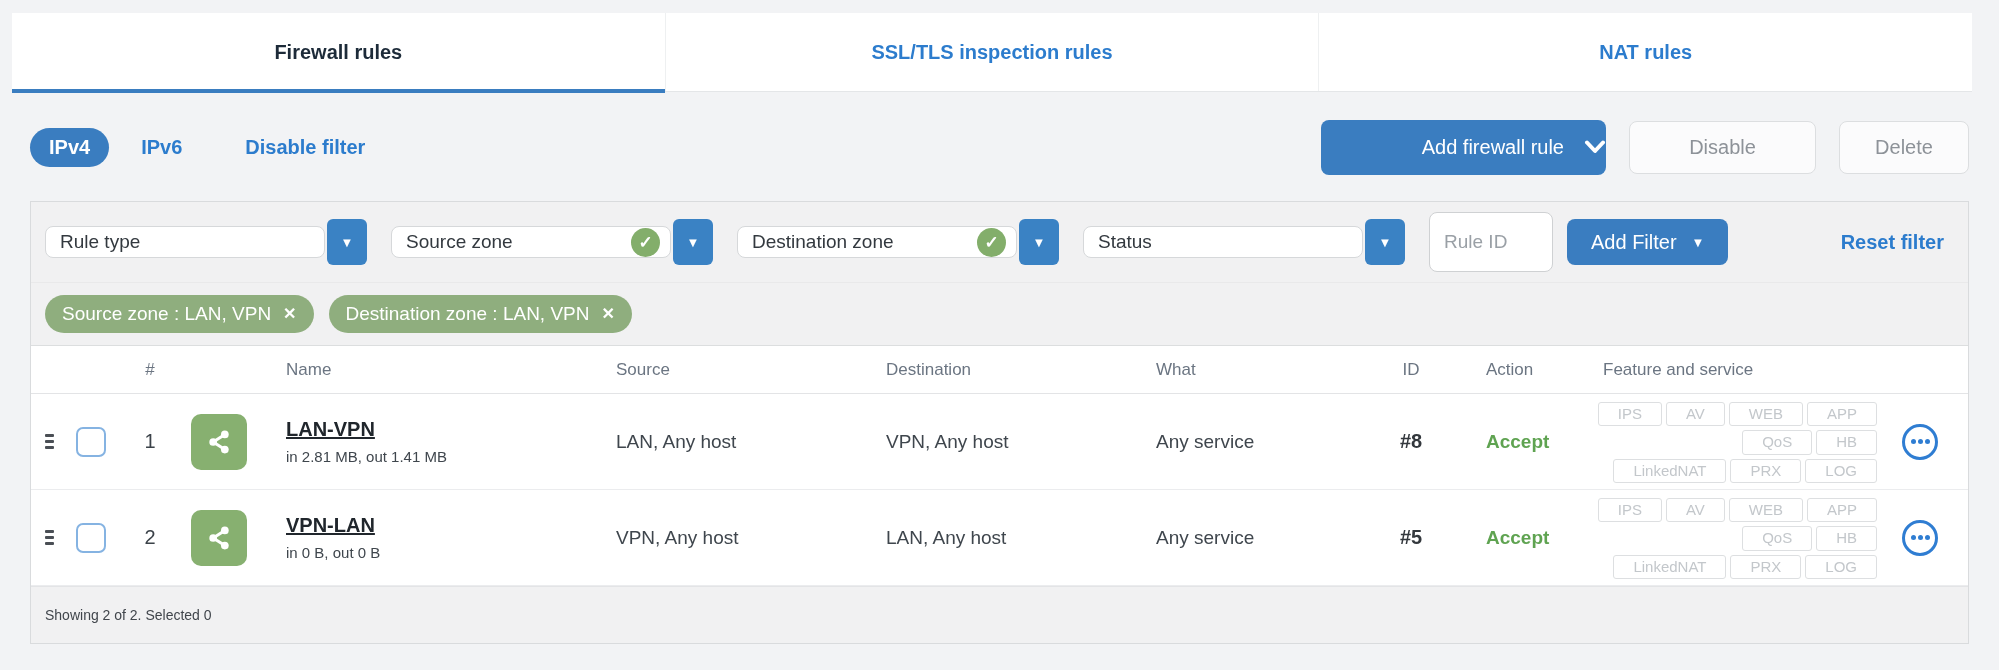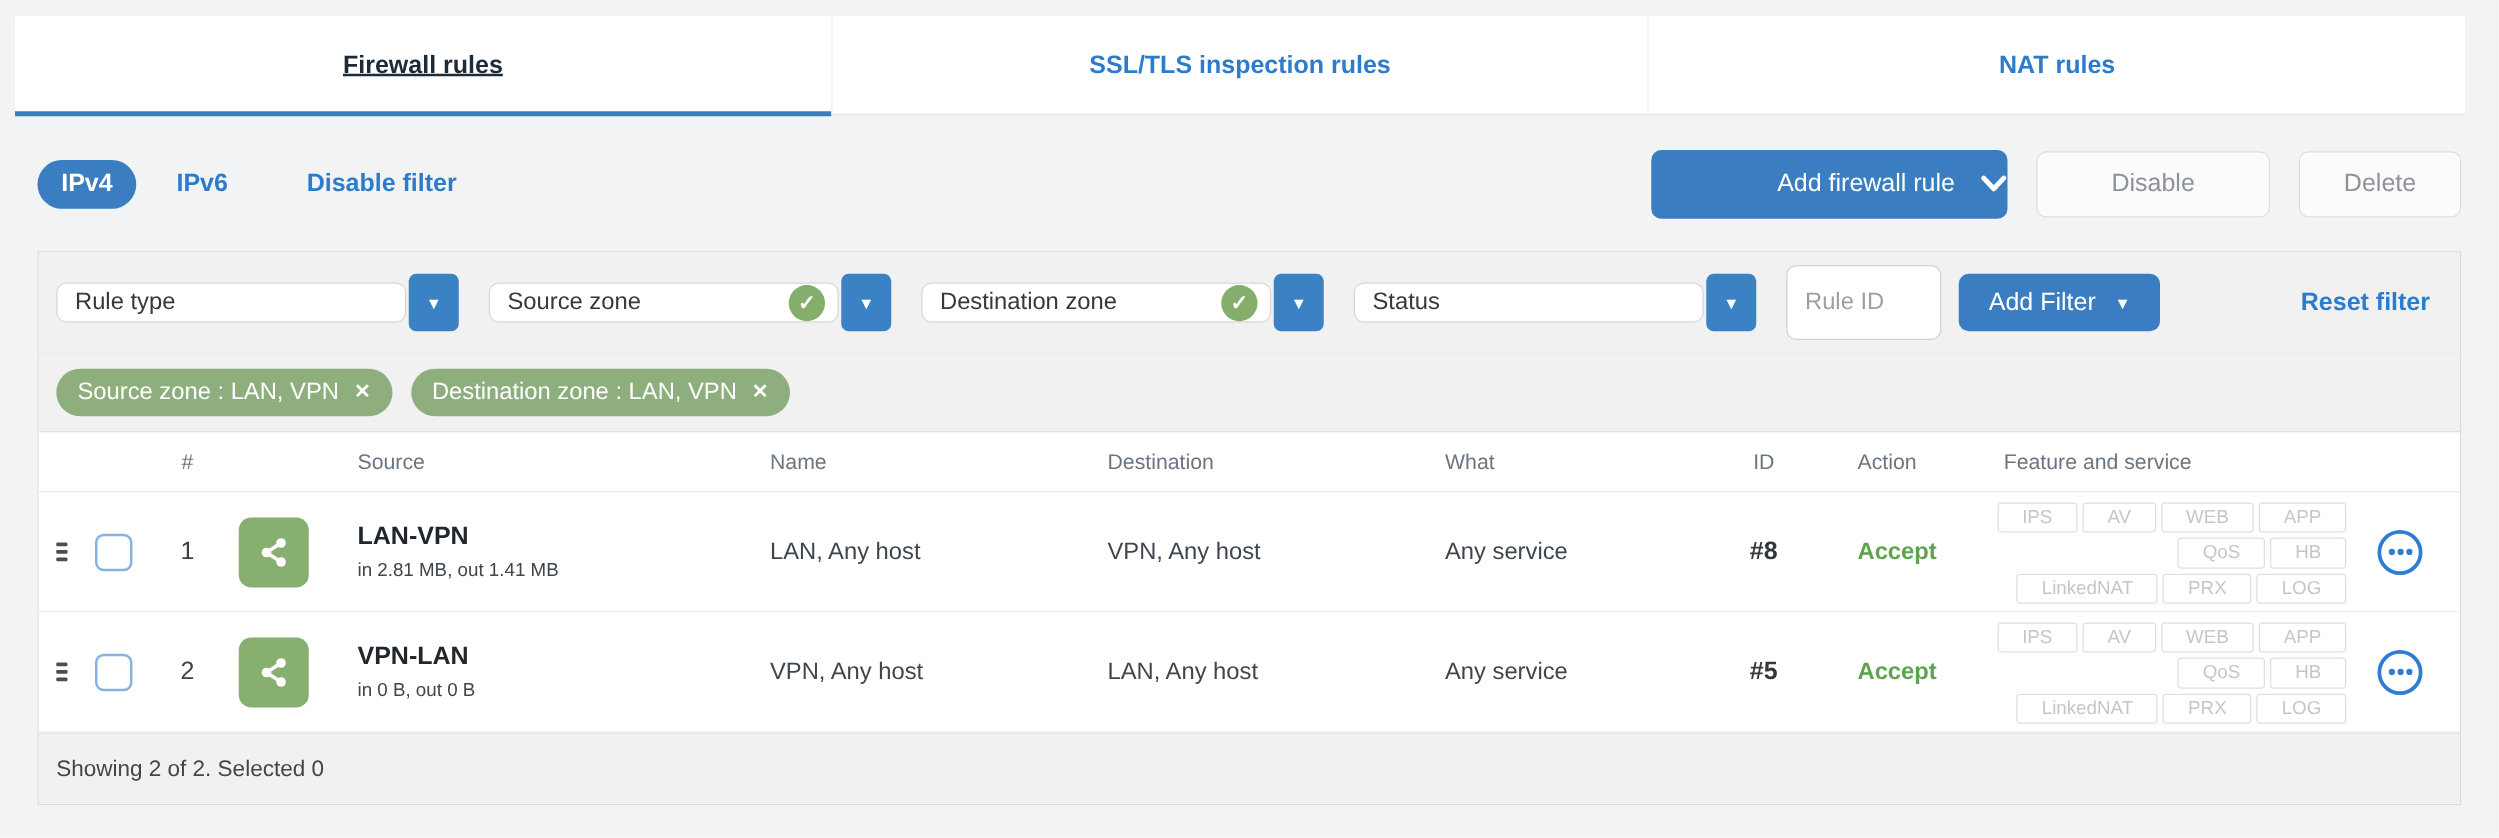--- a/index.html
+++ b/index.html
@@ -9,21 +9,21 @@
     font-family:"Liberation Sans", sans-serif;
     overflow:hidden;
     position:relative;
   }
 
   
   .tabbar { display:flex; background:#fff; margin:13px 27px 0 12px; height:79px; border-bottom:1px solid #e4e6e8; }
   .tab { flex:1; display:flex; align-items:center; justify-content:center;
          font-size:20px; font-weight:700; color:#2c7ccd; cursor:pointer; position:relative;
          border-left:1px solid #eef0f1; }
-  .tab:first-child { border-left:none;text-decoration:underline; }
+  .tab:first-child { border-left:none; }
   .tab.active { color:#1d2b39; }
   .tab.active::after { content:""; position:absolute; left:0; right:0; bottom:-2px; height:4px; background:#3a7dc0; }
 
   
   .toolbar { display:flex; align-items:center; margin:27px 30px 0 30px; height:56px; }
   .ip-pill { background:#3a7dc0; color:#fff; font-weight:700; font-size:20px;
              padding:8px 19px; border-radius:20px; cursor:pointer; }
   .ip-link { color:#2c7ccd; font-weight:700; font-size:20px; margin-left:32px; cursor:pointer; }
   .filter-link { color:#2c7ccd; font-weight:700; font-size:20px; margin-left:63px; cursor:pointer; }
   .spacer { flex:1; }
@@ -78,34 +78,34 @@
 
   .trow { height:96px; border-bottom:1px solid #ebecee; background:#fff; font-size:19px; color:#3f464d; }
   .drag { display:flex; flex-direction:column; gap:3px; margin-left:14px; width:9px; cursor:grab; }
   .drag i { height:3px; background:#4a4f55; border-radius:1px; display:block; }
   .checkbox { width:30px; height:30px; border:2px solid #85b3e2; border-radius:7px; background:#fff;
               margin:0 auto; cursor:pointer; }
   .num { text-align:center; font-size:20px; color:#3b4249; }
   .rule-icon { width:56px; height:56px; border-radius:10px; background:#87b070; display:flex;
                align-items:center; justify-content:center; margin-left:12px; }
   .name-cell { padding-left:20px; }
-  .rule-name { font-size:20px; font-weight:700; color:#20262c; cursor:pointer; display:inline-block; }
+  .rule-name { font-size:20px; font-weight:700; color:#20262c; text-decoration:underline; cursor:pointer; display:inline-block; }
   .rule-traffic { font-size:15px; color:#3f464d; margin-top:7px; }
   .cell { padding-left:20px; }
   .cell-id { text-align:center; font-size:20px; font-weight:600; color:#33383d; }
   .cell-action { padding-left:25px; color:#5fa351; font-weight:700; font-size:19px; }
   .features { text-align:right; padding-right:4px; line-height:1.5; }
   .badge { display:inline-block; border:1px solid #dddfe1; border-radius:3px; color:#c3c7cb;
            font-size:15px; padding:0 19px; margin-left:4px; background:#fff; }
   .menu-btn { width:36px; height:36px; border:3px solid #2f7dd2; border-radius:50%; display:flex;
               align-items:center; justify-content:center; gap:2px; margin:0 auto; background:#fff; cursor:pointer; }
   .menu-btn i { width:5px; height:5px; background:#2f7dd2; border-radius:50%; display:block; }
 
   .tfoot { background:#f1f1f2; height:57px; display:flex; align-items:center; padding-left:14px;
-           font-size:18px; color:#41464c; border-top:1px solid #e3e4e6; }
+           font-size:14px; color:#41464c; border-top:1px solid #e3e4e6; }
 </style>
 </head>
 <body>
 
 <div class="tabbar">
   <div class="tab active">
     <span>Firewall rules</span>
   </div>
   <div class="tab">
     <span>SSL/TLS inspection rules</span>
@@ -184,22 +184,22 @@
       <span>Destination zone : LAN, VPN</span>
       <span class="chip-x">✕</span>
     </div>
   </div>
 
   <div class="grid thead">
     <div></div>
     <div></div>
     <div class="th th-num">#</div>
     <div></div>
+    <div class="th">Name</div>
     <div class="th">Source</div>
-    <div class="th">Name</div>
     <div class="th">Destination</div>
     <div class="th">What</div>
     <div class="th th-id">ID</div>
     <div class="th th-action">Action</div>
     <div class="th th-features">Feature and service</div>
     <div></div>
   </div>
 
   <div class="grid trow">
     <div class="drag">

